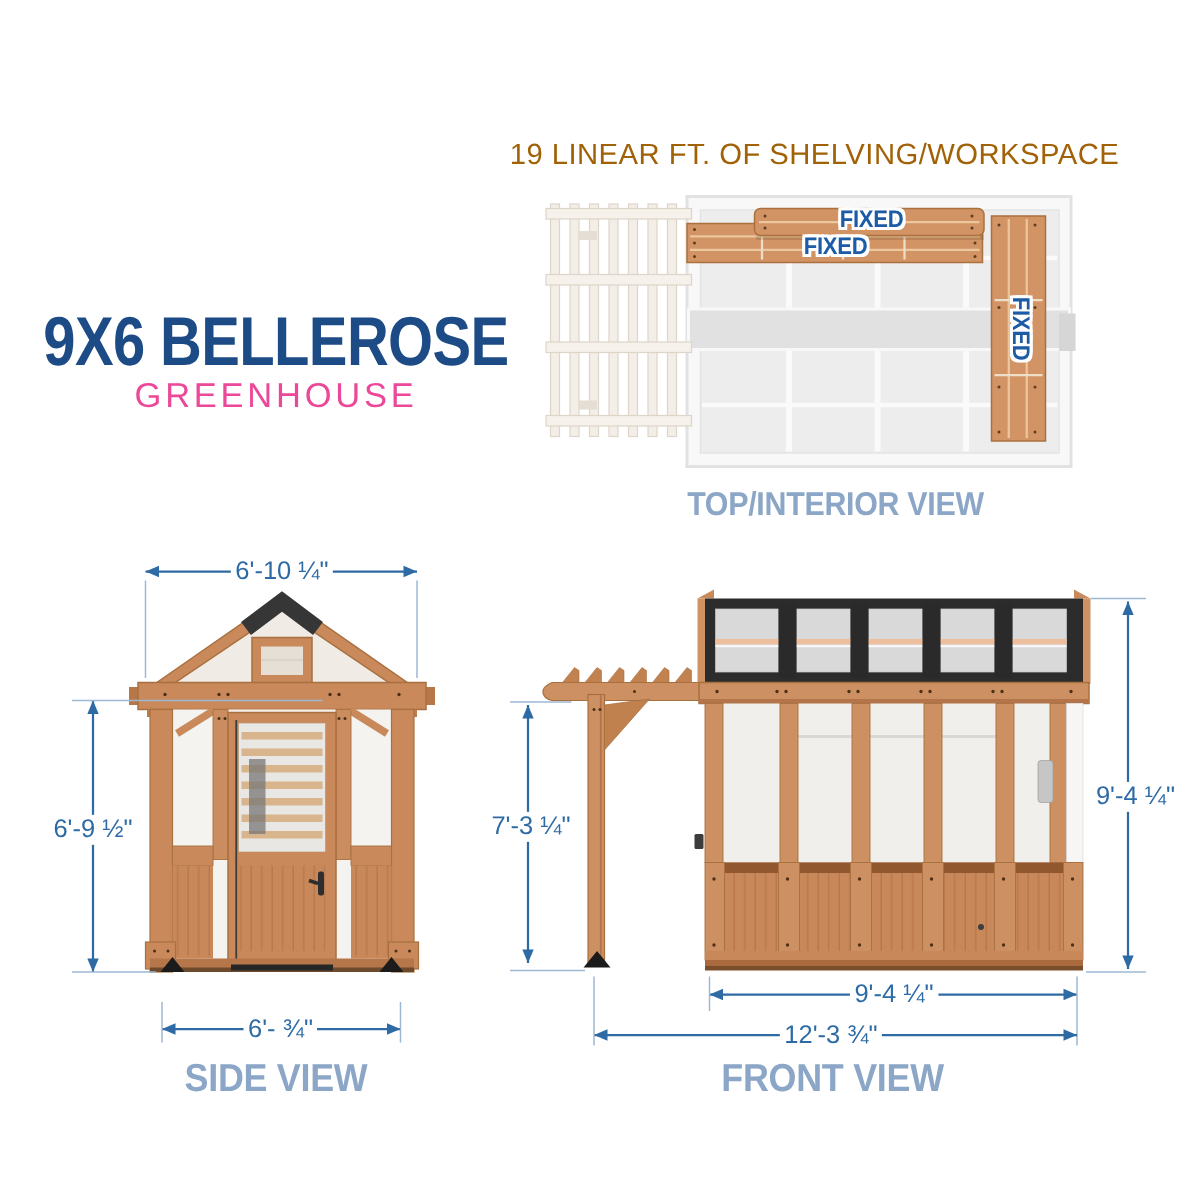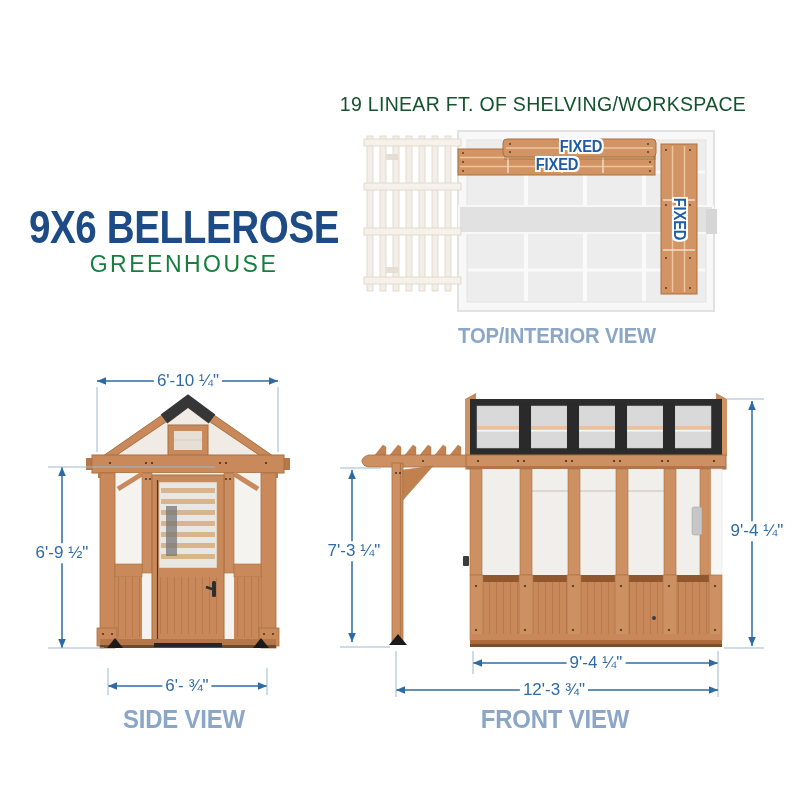--- a/index.html
+++ b/index.html
@@ -2,23 +2,23 @@
 <html><head>
 <meta charset="utf-8">
 <style>
   html,body{margin:0;padding:0;background:#fff;}
   .stage{
     position:relative;width:800px;height:800px;background:#fff;overflow:hidden;
     font-family:"Liberation Sans", sans-serif;
   }
   .stage svg{position:absolute;left:0;top:0;}
   .abs{position:absolute;transform:translate(-50%,-50%);white-space:nowrap;}
-  .heading{font-size:19.5px;color:#14532d;letter-spacing:.3px;}
+  .heading{font-size:19.5px;color:#a16207;letter-spacing:.3px;}
   .title-main{font-size:46px;font-weight:700;color:#1d4b86;transform:translate(-50%,-50%) scaleX(.84);letter-spacing:-.5px;}
-  .title-sub{font-size:23px;color:#15803d;letter-spacing:2.5px;font-weight:400;}
+  .title-sub{font-size:23px;color:#ec4899;letter-spacing:2.5px;font-weight:400;}
   .caption{font-weight:700;color:#8ba6c7;transform:translate(-50%,-50%) scaleX(.92);letter-spacing:-.2px;}
   .cap-sm{font-size:22px;}
   .cap-lg{font-size:26px;}
   .dim{font-size:17px;color:#2e6ba5;background:#fff;padding:0 3px;line-height:1.15;}
   .fixed-label{
     font-size:16px;font-weight:700;color:#1c5ba6;letter-spacing:-.2px;
     transform:translate(-50%,-50%) scaleX(.92);
     text-shadow:-2px -2px 0 #fff,2px -2px 0 #fff,-2px 2px 0 #fff,2px 2px 0 #fff,0 -2px 0 #fff,0 2px 0 #fff,-2px 0 0 #fff,2px 0 0 #fff;
   }
   .fixed-vert{transform:translate(-50%,-50%) rotate(90deg) scaleX(.92);}

